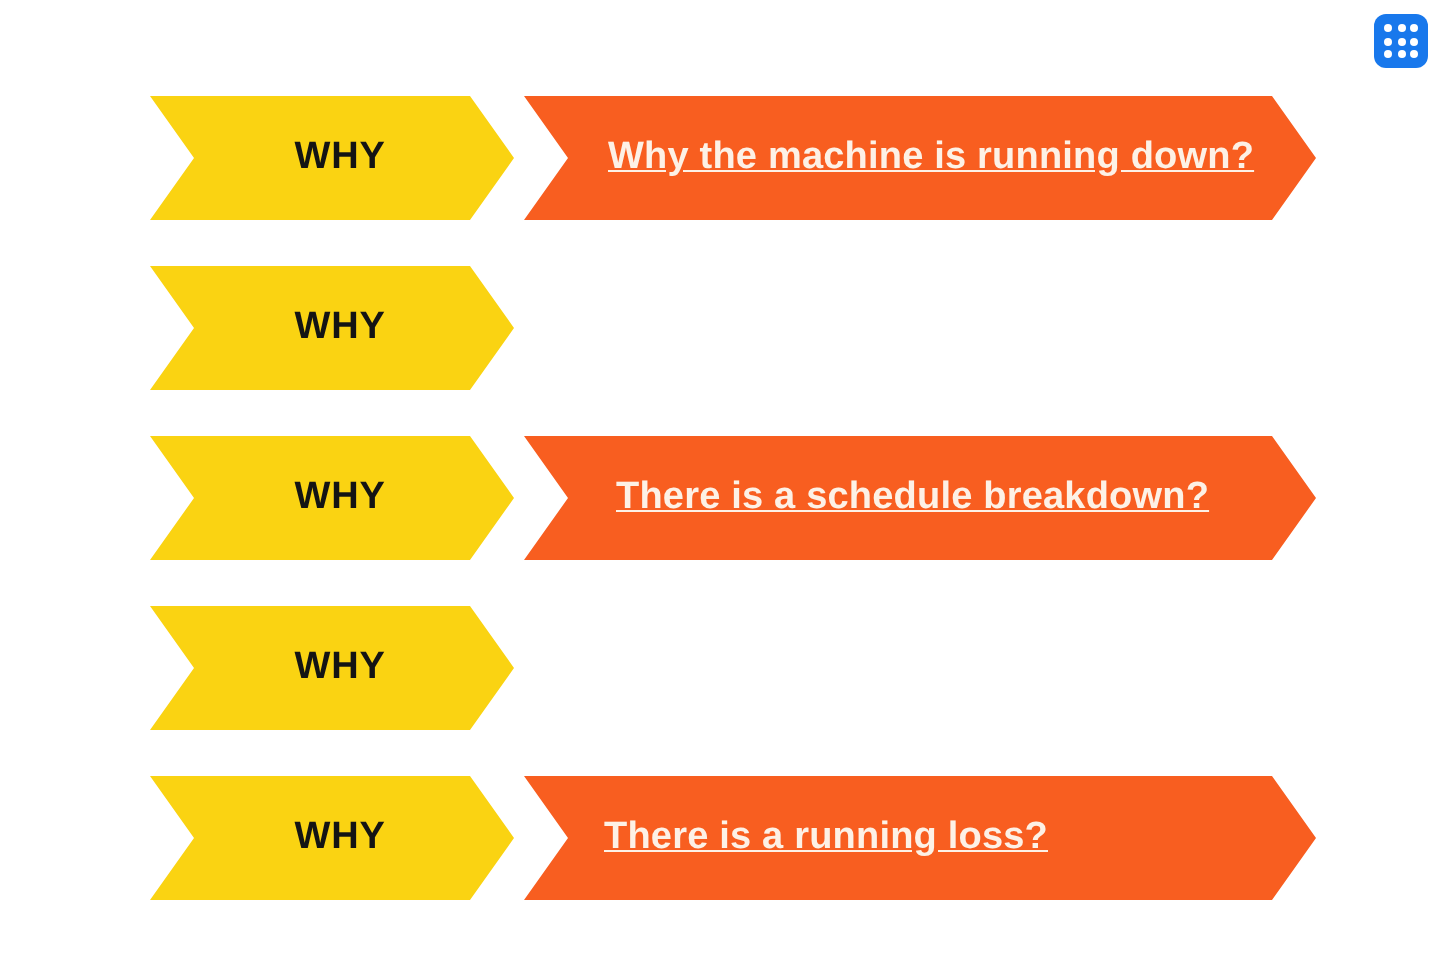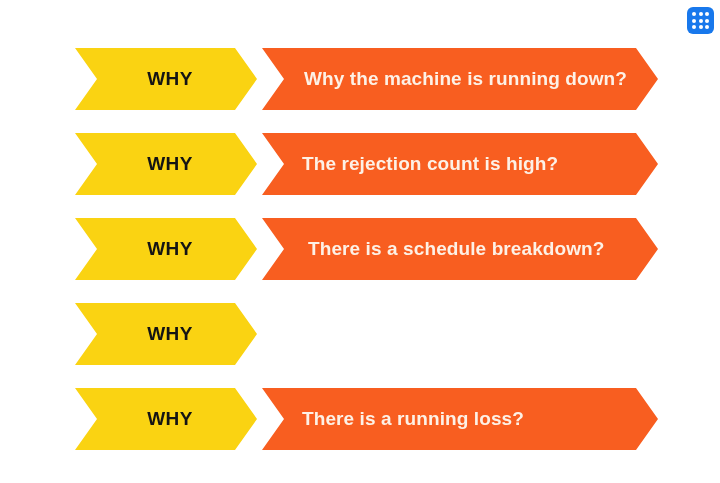--- a/index.html
+++ b/index.html
@@ -97,20 +97,21 @@
     background: #f85e20;
     justify-content: flex-start;
   }
   .chevron-question .label {
     color: #fdf1e6;
     font-size: 19px;
     font-weight: bold;
     letter-spacing: 0.1px;
     padding-left: 42px;
     white-space: nowrap;
+    text-decoration: underline;
   }
 
   
   .why-row[data-row="2"] .chevron-question .label { padding-left: 40px; }
   .why-row[data-row="3"] .chevron-question .label { padding-left: 46px; }
   .why-row[data-row="4"] .chevron-question .label { padding-left: 40px; }
   .why-row[data-row="5"] .chevron-question .label { padding-left: 40px; }
 </style>
 </head>
 <body>
@@ -139,23 +140,20 @@
       </div>
       <div class="chevron chevron-question">
         <span class="label">Why the machine is running down?</span>
       </div>
     </div>
 
     <div class="why-row" data-row="2">
       <div class="chevron chevron-why">
         <span class="label">WHY</span>
       </div>
-      <div class="chevron chevron-question">
-        <span class="label">The rejection count is high?</span>
-      </div>
     </div>
 
     <div class="why-row" data-row="3">
       <div class="chevron chevron-why">
         <span class="label">WHY</span>
       </div>
       <div class="chevron chevron-question">
         <span class="label">There is a schedule breakdown?</span>
       </div>
     </div>

